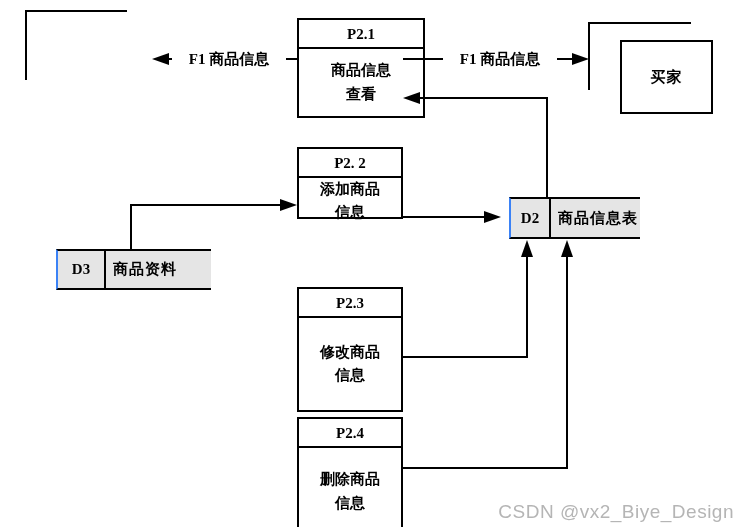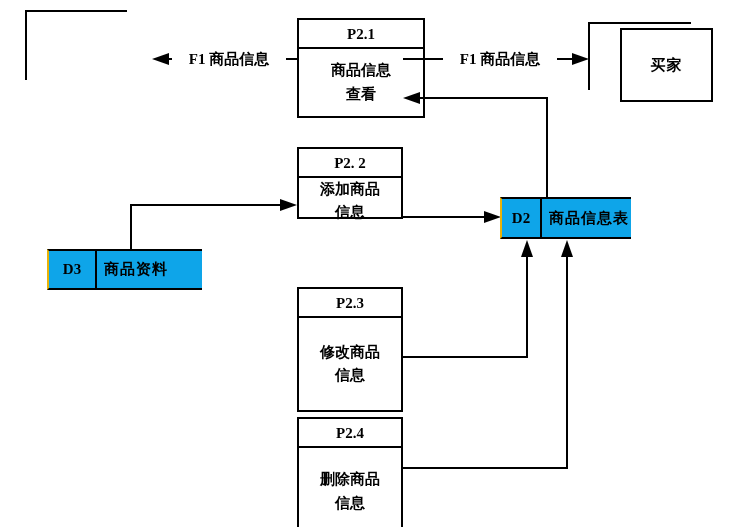--- a/index.html
+++ b/index.html
@@ -27,22 +27,22 @@
   .process .hdr{
     border-bottom:2px solid #000;text-align:center;
     padding:6px 0 4px 0;
   }
   .process .body{
     flex:1;display:flex;flex-direction:column;
     align-items:center;justify-content:center;line-height:1.55;
   }
   .store{
     position:absolute;box-sizing:border-box;
-    border-top:2px solid #000;border-bottom:2px solid #000;border-left:2px solid #eab308;
-    display:flex;background:#0ea5e9;
+    border-top:2px solid #000;border-bottom:2px solid #000;border-left:2px solid #3b82f6;
+    display:flex;background:#e5e5e5;margin-left:9px;
   }
   .store .code{
     border-right:2px solid #000;display:flex;
     align-items:center;justify-content:center;box-sizing:border-box;
   }
   .store .label{
     display:flex;align-items:center;padding-left:7px;letter-spacing:1px;white-space:nowrap;
   }
   .flow-label{
     position:absolute;background:#fff;text-align:center;
@@ -79,21 +79,21 @@
     </div>
   </div>
 
   <div class="hline" style="left:403px;top:58px;width:171px;"></div>
   <div class="arr right" style="left:572px;top:53px;"></div>
   <div class="flow-label" style="left:443px;top:50px;width:110px;">F1 商品信息</div>
 
   <div class="vline" style="left:588px;top:22px;height:68px;"></div>
   <div class="hline" style="left:588px;top:22px;width:103px;"></div>
 
-  <div class="entity" style="left:620px;top:28px;width:93px;height:74px;">
+  <div class="entity" style="left:620px;top:40px;width:93px;height:74px;">
     <span>买家</span>
   </div>
 
   <div class="vline" style="left:546px;top:97px;height:102px;"></div>
   <div class="hline" style="left:419px;top:97px;width:129px;"></div>
   <div class="arr left" style="left:403px;top:92px;"></div>
 
   <div class="process" style="left:297px;top:147px;width:106px;height:72px;">
     <div class="hdr">P2. 2</div>
     <div class="body">
@@ -136,14 +136,15 @@
     <div class="body">
       <span>删除商品</span>
       <span>信息</span>
     </div>
   </div>
 
   <div class="hline" style="left:403px;top:467px;width:165px;"></div>
   <div class="vline" style="left:566px;top:254px;height:215px;"></div>
   <div class="arr up" style="left:561px;top:240px;"></div>
 
+  <div class="watermark">CSDN @vx2_Biye_Design</div>
 
 </div>
 
 </body></html>

